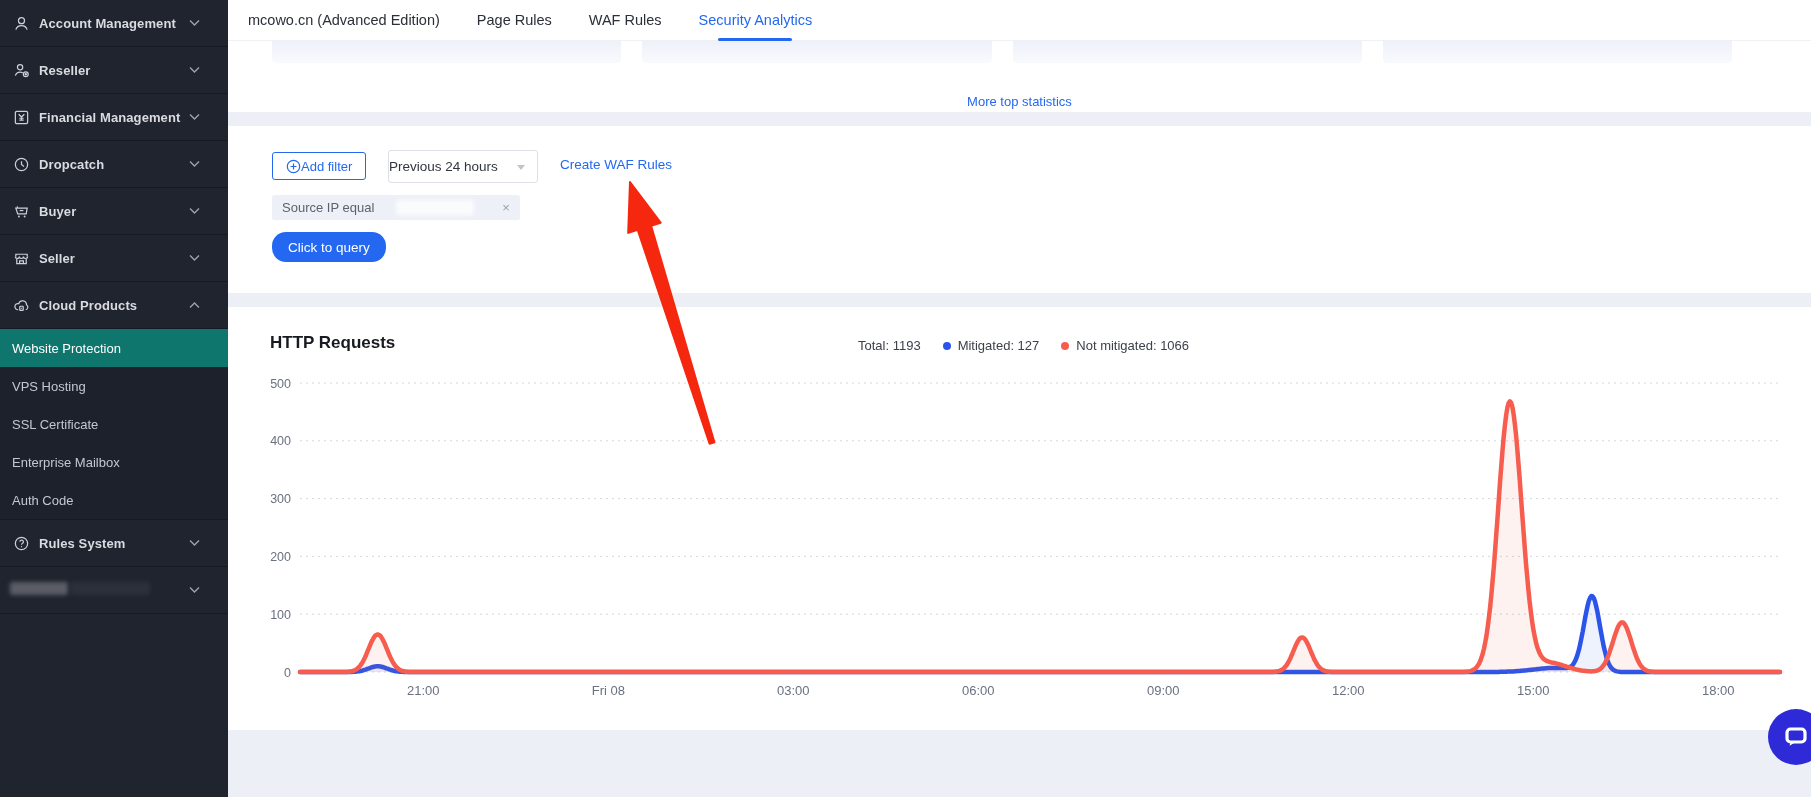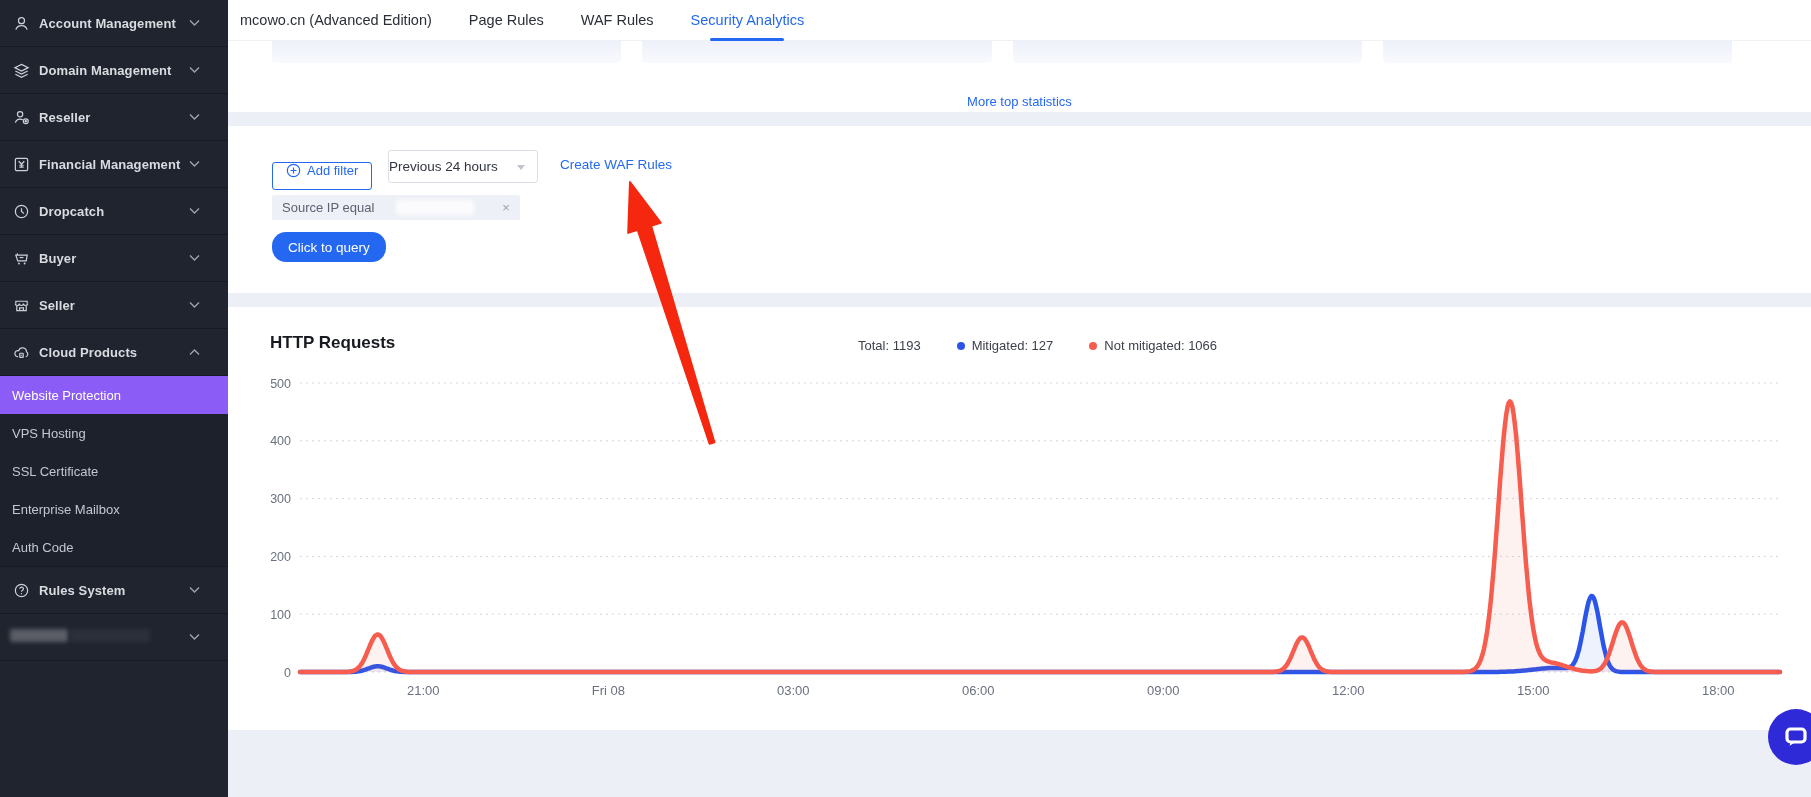--- a/index.html
+++ b/index.html
@@ -10,61 +10,61 @@
   .sidebar{position:absolute;left:0;top:0;width:228px;height:797px;background:#20242e;z-index:5;}
   .side-item{position:relative;height:46px;display:flex;align-items:center;
     border-bottom:1px solid rgba(0,0,0,0.28);cursor:pointer;font-weight:bold;}
   .side-item .ic{width:18px;height:18px;margin-left:12px;display:flex;align-items:center;justify-content:center;}
   .side-item .lbl{margin-left:9px;font-size:13px;color:#d9dbe1;letter-spacing:.1px;}
   .side-item .chev{position:absolute;right:28px;top:50%;transform:translateY(-50%);}
   .chev svg{display:block}
   .submenu{background:#1d212b;}
   .sub-item{height:38px;display:flex;align-items:center;padding-left:12px;
     font-size:13px;color:#c4c7cf;cursor:pointer;}
-  .sub-item.active{background:#8b5cf6;color:#ffffff;}
+  .sub-item.active{background:#0f766e;color:#ffffff;}
   .side-sep{border-top:1px solid rgba(0,0,0,0.28);}
   .redact-dark{display:inline-block;width:58px;height:13px;background:#5a5d66;filter:blur(2px);border-radius:2px;}
   .redact-light{display:inline-block;width:80px;height:13px;background:#2c303a;filter:blur(2px);border-radius:2px;margin-left:2px;}
 
   
   .main{position:absolute;left:228px;top:0;width:1583px;height:797px;}
   .topnav{position:absolute;left:0;top:0;width:1583px;height:41px;background:#ffffff;
-    border-bottom:1px solid #f0f1f5;display:flex;align-items:center;padding-left:12px;box-sizing:border-box;z-index:3;text-align:center;}
+    border-bottom:1px solid #f0f1f5;display:flex;align-items:center;padding-left:20px;box-sizing:border-box;z-index:3;text-align:center;}
   .tab{position:relative;height:41px;display:flex;align-items:center;font-size:14.5px;color:#2b2f38;
     margin-right:37px;cursor:pointer;white-space:nowrap;}
   .tab.active{color:#2468f2;}
   .tab.active::after{content:"";position:absolute;left:50%;transform:translateX(-50%);
     bottom:0;width:74px;height:3px;background:#2468f2;border-radius:2px;}
 
   .panel{position:absolute;left:0;width:1583px;background:#ffffff;}
   .panel-stats{top:41px;height:71px;}
   .cards-row{position:absolute;left:44px;top:0;width:1460px;display:flex;gap:21px;}
   .stat-card{flex:1;height:22px;background:linear-gradient(#eef1fa,#f8fafd);border-radius:0 0 4px 4px;}
   .more-link{position:absolute;left:0;right:0;top:53px;text-align:center;font-size:13px;color:#2468f2;cursor:pointer;}
 
   .panel-filter{top:126px;height:167px;}
-  .btn-add-filter{position:absolute;left:44px;top:36px;height:28px;padding:0 13px;
-    display:flex;align-items:flex-start;gap:6px;background:#ffffff;border:1px solid #2468f2;border-radius:3px;
+  .btn-add-filter{position:absolute;left:44px;top:26px;height:28px;padding:0 13px;
+    display:flex;align-items:center;gap:0;background:#ffffff;border:1px solid #2468f2;border-radius:3px;
     color:#2468f2;font-size:13px;cursor:pointer;box-sizing:border-box;}
   .select-range{position:absolute;left:160px;top:24px;width:150px;height:33px;background:#ffffff;
     border:1px solid #dcdfe6;border-radius:3px;display:flex;align-items:center;box-sizing:border-box;
     font-size:13.5px;color:#32363f;cursor:pointer;}
   .select-caret{position:absolute;right:12px;top:14px;width:0;height:0;
     border-left:4.5px solid transparent;border-right:4.5px solid transparent;border-top:5px solid #c0c4cd;}
   .link-waf{position:absolute;left:332px;top:31px;font-size:13.5px;color:#2468f2;cursor:pointer;}
   .filter-tag{position:absolute;left:44px;top:69px;height:25px;min-width:206px;background:#eef0f7;
     border-radius:2px;display:flex;align-items:center;padding:0 10px;font-size:13px;color:#5c6270;box-sizing:border-box;gap:16px;}
   .tag-redact{display:inline-block;width:78px;height:15px;margin-left:6px;background:#fbfbfd;filter:blur(2px);border-radius:2px;}
   .tag-close{margin-left:12px;color:#9aa0ab;font-size:13px;cursor:pointer;line-height:1;}
   .btn-query{position:absolute;left:44px;top:106px;height:30px;padding:0 16px;background:#2468f2;
     border:none;border-radius:14px;color:#ffffff;font-size:13.5px;cursor:pointer;}
 
   .panel-chart{top:307px;height:423px;}
   .chart-title{position:absolute;left:42px;top:26px;font-size:17px;font-weight:600;color:#171a20;}
-  .legend{position:absolute;left:630px;top:31px;display:flex;align-items:center;gap:36px;
+  .legend{position:absolute;left:630px;top:31px;display:flex;align-items:center;gap:22px;
     font-size:13px;color:#3c414b;text-align:right;}
   .legend .item{display:flex;align-items:center;gap:7px;}
   .dot{width:8px;height:8px;border-radius:50%;display:inline-block;}
   #chart-svg{position:absolute;left:0;top:0;}
   #chart-svg text{font-family:"Liberation Sans","DejaVu Sans",sans-serif;}
 
   .arrow-overlay{position:absolute;left:0;top:0;width:1811px;height:797px;pointer-events:none;z-index:8;}
 
   .chat-btn{position:absolute;left:1768px;top:709px;width:56px;height:56px;border-radius:50%;
     background:#2e2ad8;z-index:9;cursor:pointer;display:flex;align-items:center;justify-content:center;}
@@ -84,35 +84,20 @@
           </svg>
       </span>
       <span class="lbl">Account Management</span>
       <span class="chev">
           <svg width="11" height="7" viewBox="0 0 11 7" fill="none" stroke="#9da2ad" stroke-width="1.4">
             <path d="M1 1l4.5 4.5L10 1"></path>
           </svg>
         </span>
     </div>
 
-    <div class="side-item">
-      <span class="ic">
-        <svg width="17" height="17" viewBox="0 0 18 18" fill="none" stroke="#cdd0d8" stroke-width="1.3">
-            <path d="M9 2.5L16 6 9 9.5 2 6z"></path>
-            <path d="M2.5 9.5L9 12.8l6.5-3.3"></path>
-            <path d="M2.5 13L9 16.3 15.5 13"></path>
-          </svg>
-      </span>
-      <span class="lbl">Domain Management</span>
-      <span class="chev">
-          <svg width="11" height="7" viewBox="0 0 11 7" fill="none" stroke="#9da2ad" stroke-width="1.4">
-            <path d="M1 1l4.5 4.5L10 1"></path>
-          </svg>
-        </span>
-    </div>
 
     <div class="side-item">
       <span class="ic">
         <svg width="17" height="17" viewBox="0 0 18 18" fill="none" stroke="#cdd0d8" stroke-width="1.3">
             <circle cx="7.5" cy="5.5" r="2.8"></circle>
             <path d="M2.5 14.5c.8-2.7 2.8-3.9 5-3.9 1 0 2 .25 2.8.8"></path>
             <circle cx="13.5" cy="13" r="2.6"></circle>
             <circle cx="13.5" cy="13" r="0.7" fill="#cdd0d8"></circle>
           </svg>
       </span>

